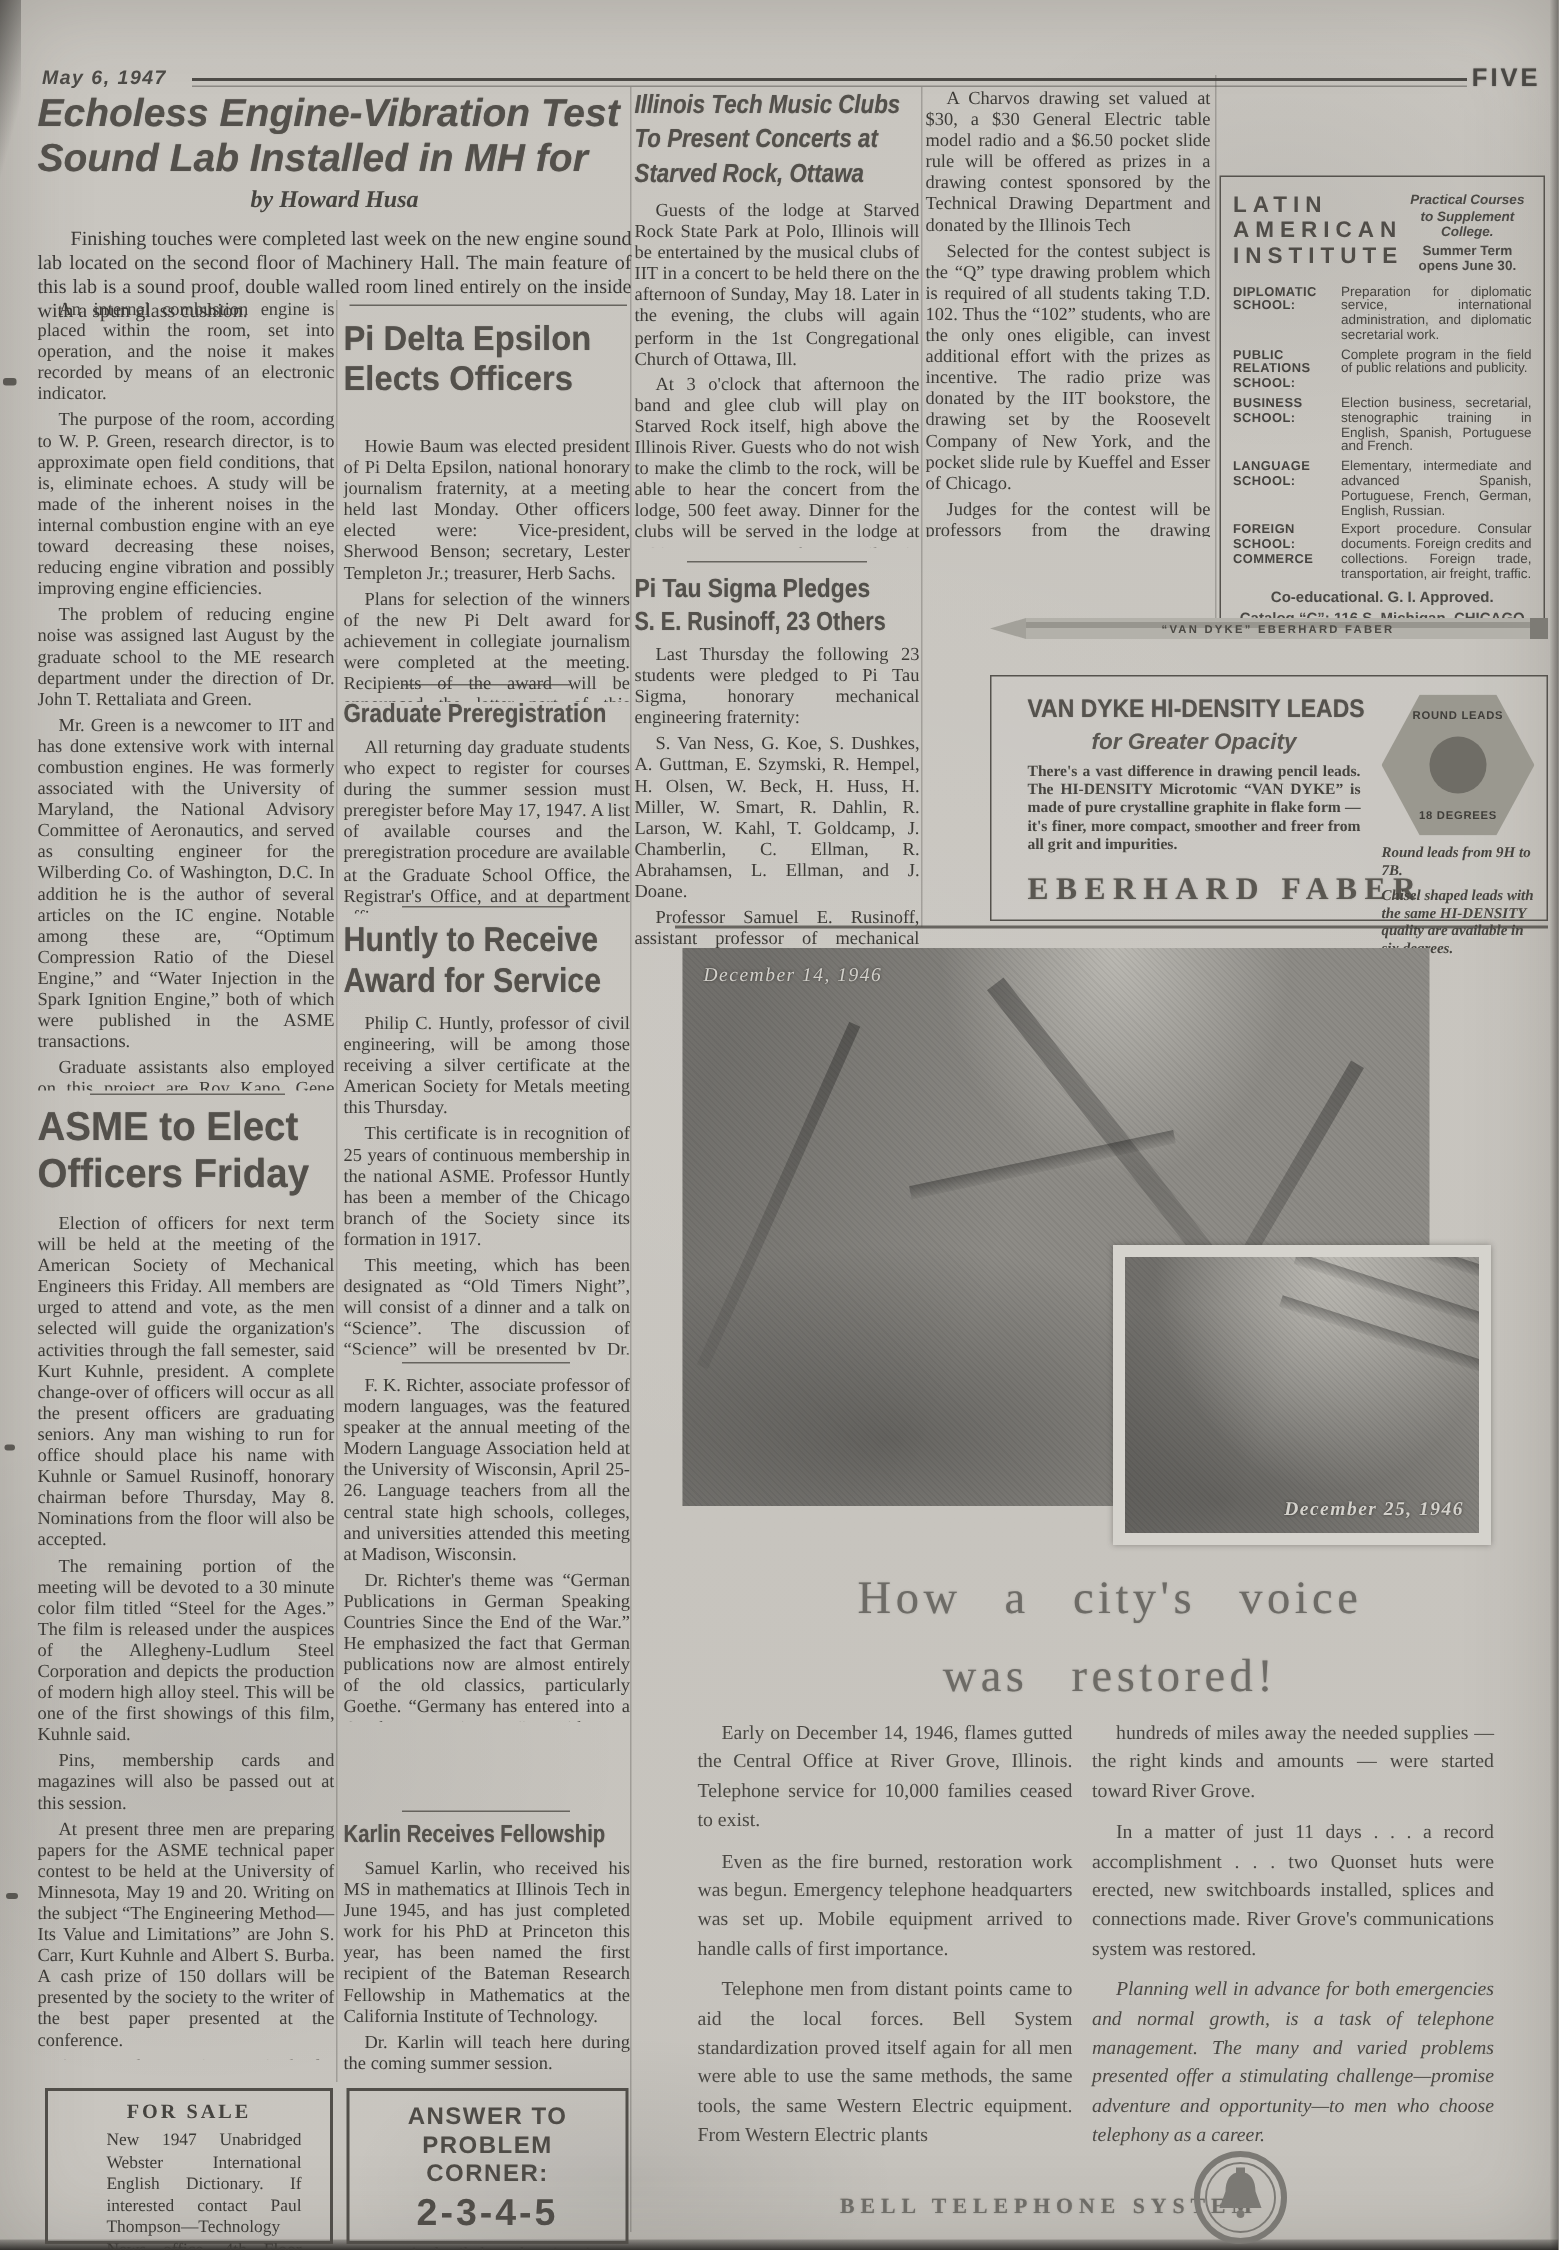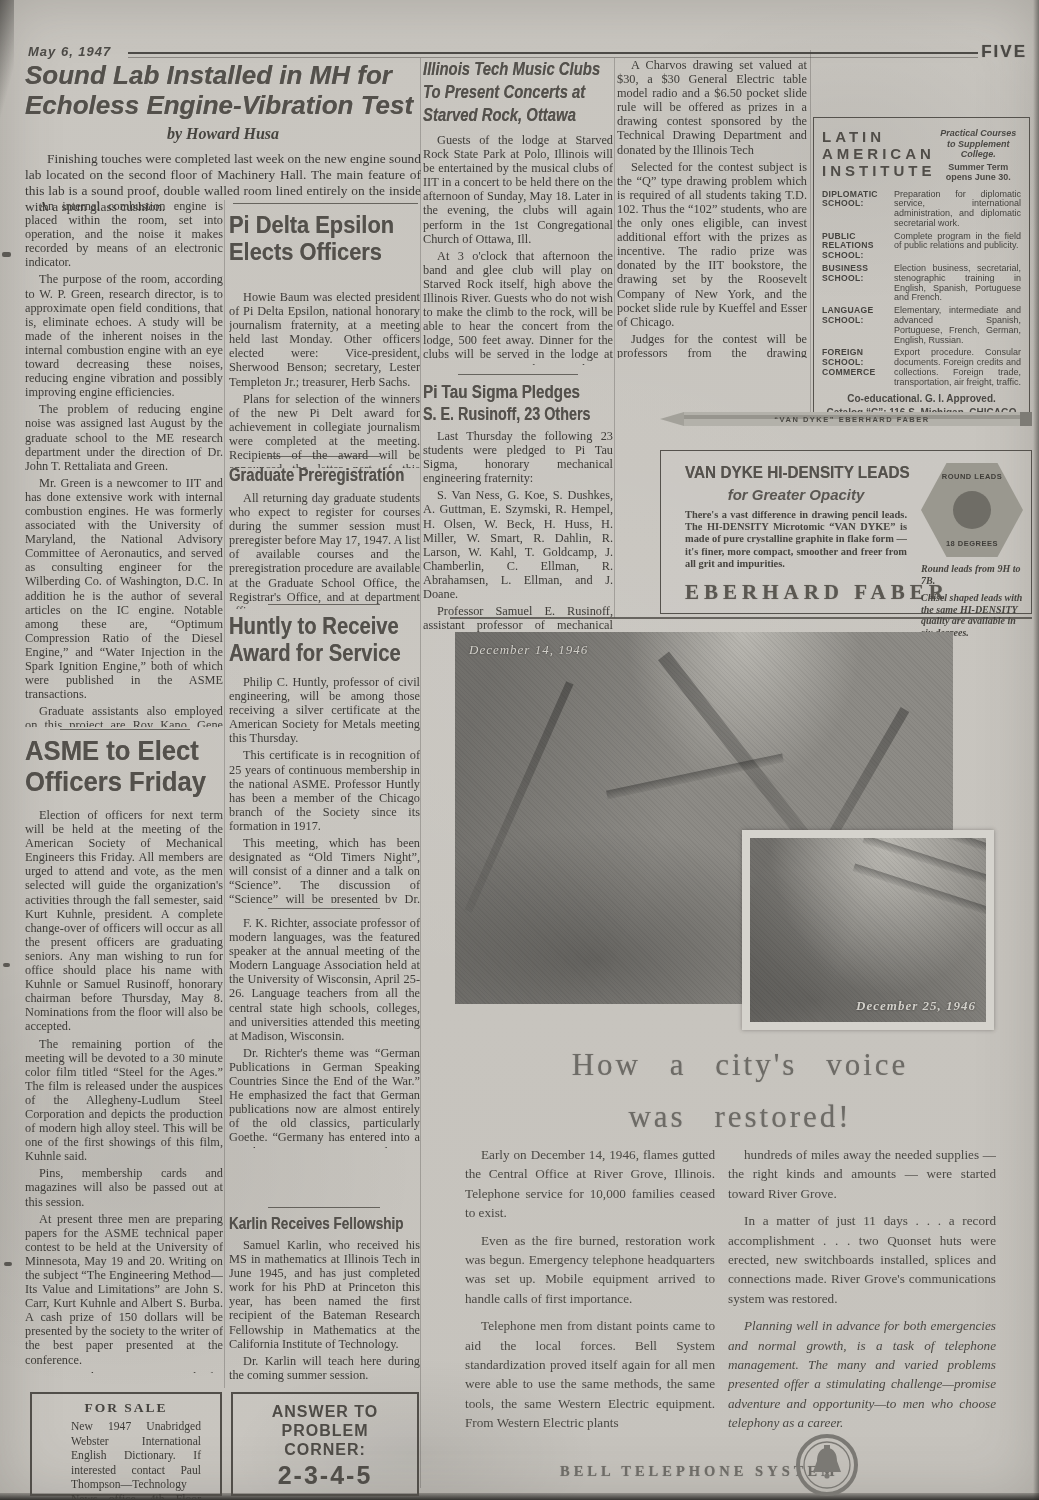--- a/index.html
+++ b/index.html
@@ -102,22 +102,22 @@
   <div class="hrule" style="left:60px;top:729px;width:130px;"></div>
   <div class="hrule" style="left:268px;top:456px;width:112px;"></div>
   <div class="hrule" style="left:268px;top:604px;width:112px;"></div>
   <div class="hrule" style="left:268px;top:908px;width:112px;"></div>
   <div class="hrule" style="left:268px;top:1207px;width:112px;"></div>
   <div class="hrule" style="left:458px;top:374px;width:120px;"></div>
   <div class="hrule" style="left:450px;top:617px;width:582px;border-top-width:2px;"></div>
 
   <section class="abs" style="left:25px;top:60px;width:396px;">
     <h1 class="hl italic" style="font-size:26px;line-height:30px;">
+      <span class="hl-line">Echoless  Engine-Vibration  Test</span>
       <span class="hl-line">Sound Lab Installed in MH for</span>
-      <span class="hl-line">Echoless  Engine-Vibration  Test</span>
     </h1>
     <div class="byline">by Howard Husa</div>
     <p class="lead">Finishing touches were completed last week on the new engine sound lab located on the second floor of Machinery Hall. The main feature of this lab is a sound proof, double walled room lined entirely on the inside with a spun glass cushion.</p>
   </section>
   <section class="abs col" style="left:25px;top:199px;width:198px;height:528px;">
     <p>An internal combustion engine is placed within the room, set into operation, and the noise it makes recorded by means of an electronic indicator.</p>
     <p>The purpose of the room, according to W. P. Green, research director, is to approximate open field conditions, that is, eliminate echoes. A study will be made of the inherent noises in the internal combustion engine with an eye toward decreasing these noises, reducing engine vibration and possibly improving engine efficiencies.</p>
     <p>The problem of reducing engine noise was assigned last August by the graduate school to the ME research department under the direction of Dr. John T. Rettaliata and Green.</p>
     <p>Mr. Green is a newcomer to IIT and has done extensive work with internal combustion engines. He was formerly associated with the University of Maryland, the National Advisory Committee of Aeronautics, and served as consulting engineer for the Wilberding Co. of Washington, D.C. In addition he is the author of several articles on the IC engine. Notable among these are, “Optimum Compression Ratio of the Diesel Engine,” and “Water Injection in the Spark Ignition Engine,” both of which were published in the ASME transactions.</p>
     <p>Graduate assistants also employed on this project are Roy Kano, Gene Meyer and William Pauke.</p>

